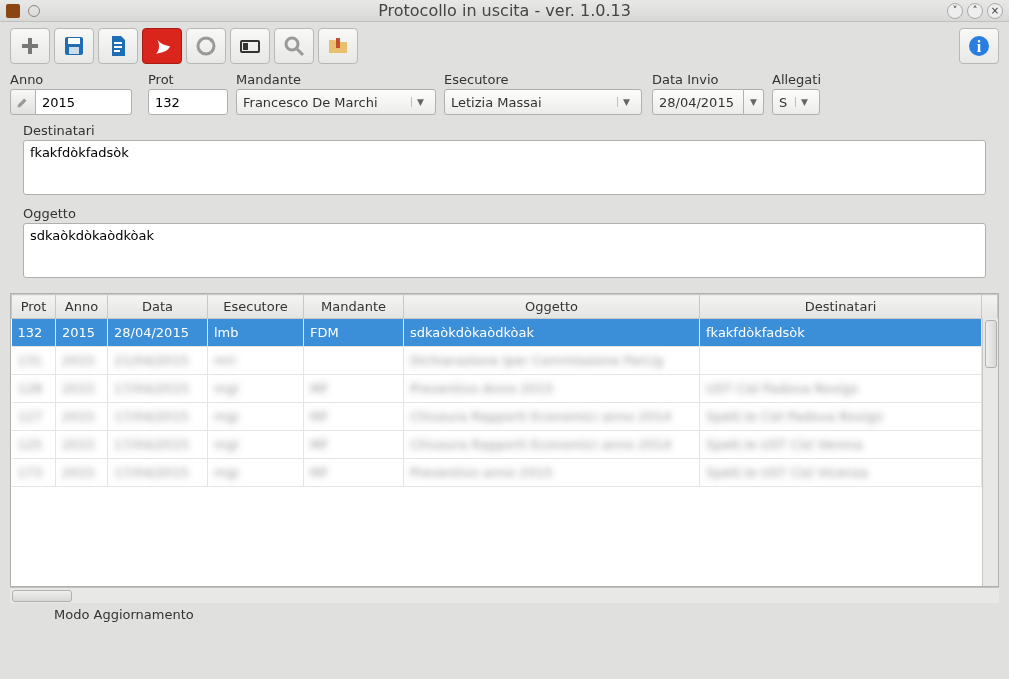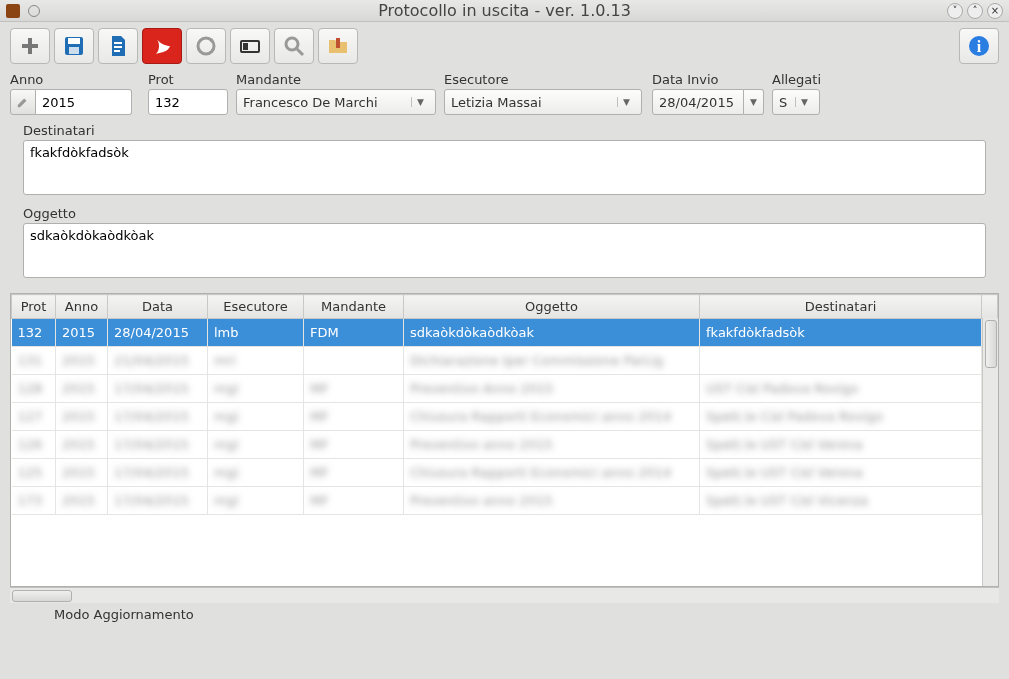--- a/index.html
+++ b/index.html
@@ -400,30 +400,20 @@
             <td>127</td>
             <td>2015</td>
             <td>17/04/2015</td>
             <td>mgi</td>
             <td>MF</td>
             <td>Chiusura Rapporti Economici anno 2014</td>
             <td>Spett.le Cisl Padova Rovigo</td>
             <td class="corner"></td>
           </tr>
           <tr class="blurred">
-            <td>126</td>
-            <td>2015</td>
-            <td>17/04/2015</td>
-            <td>mgi</td>
-            <td>MF</td>
-            <td>Preventivo anno 2015</td>
-            <td>Spett.le UST Cisl Verona</td>
-            <td class="corner"></td>
-          </tr>
-          <tr class="blurred">
             <td>125</td>
             <td>2015</td>
             <td>17/04/2015</td>
             <td>mgi</td>
             <td>MF</td>
             <td>Chiusura Rapporti Economici anno 2014</td>
             <td>Spett.le UST Cisl Verona</td>
             <td class="corner"></td>
           </tr>
           <tr class="blurred">

